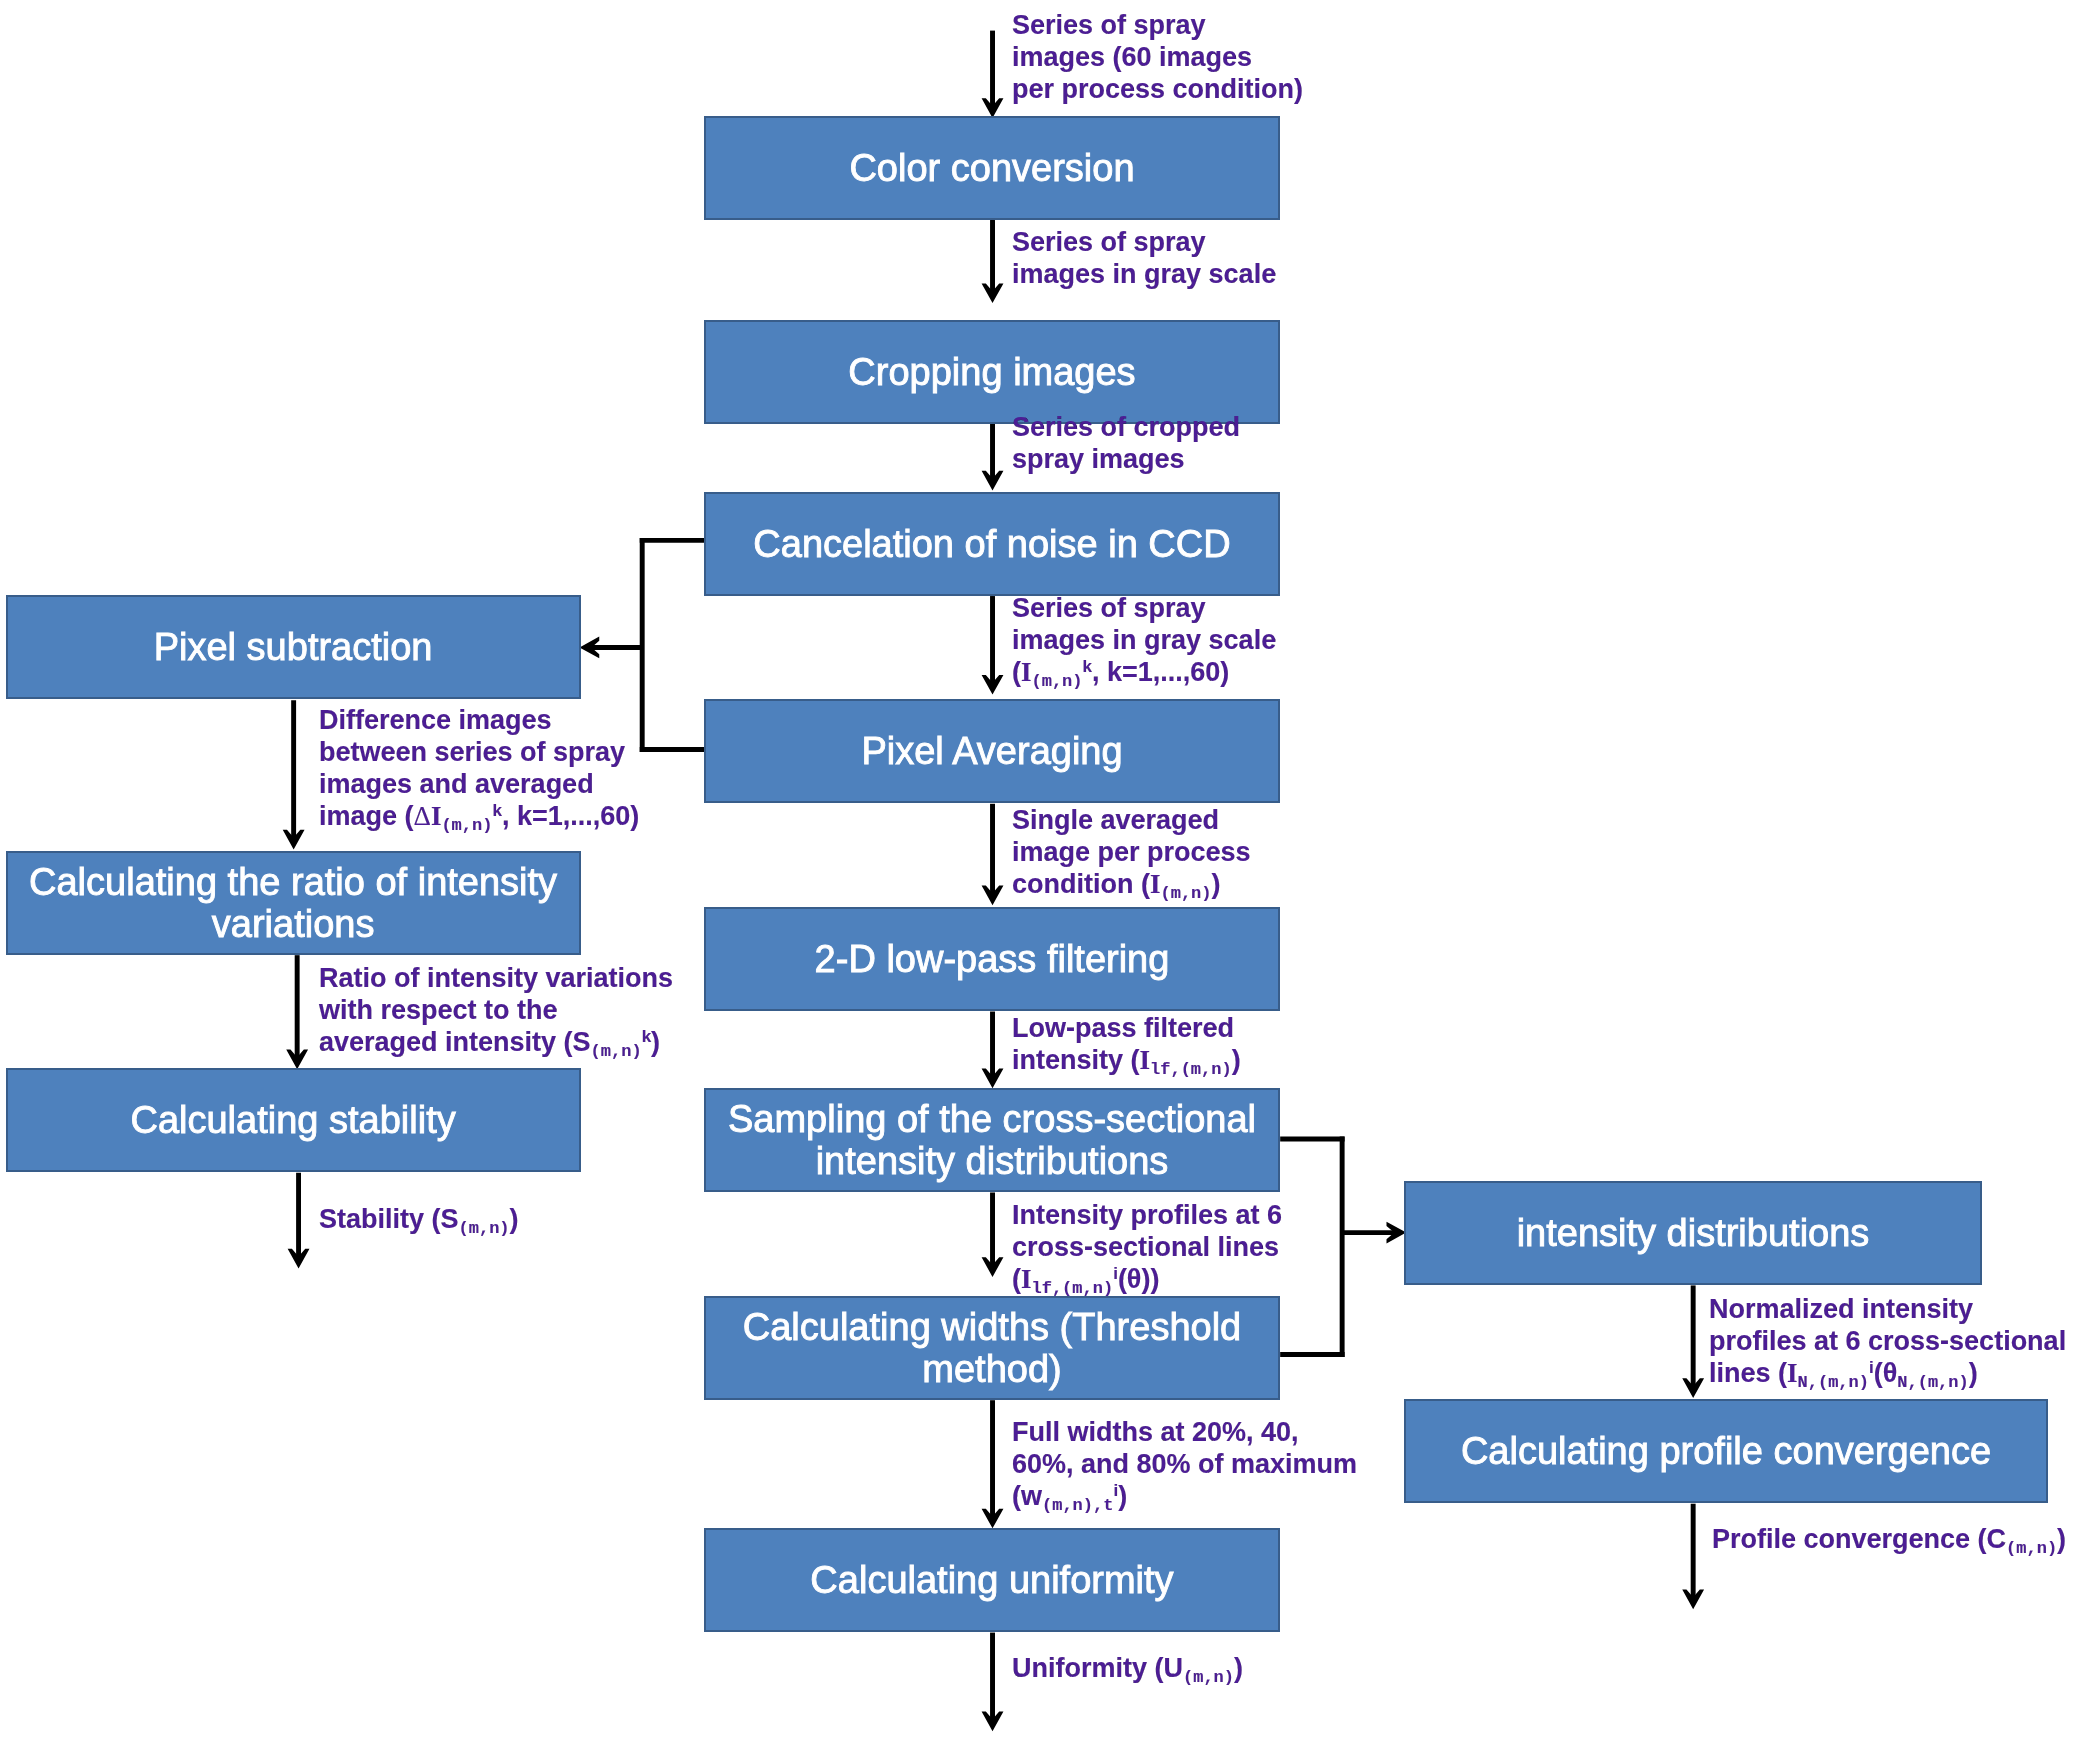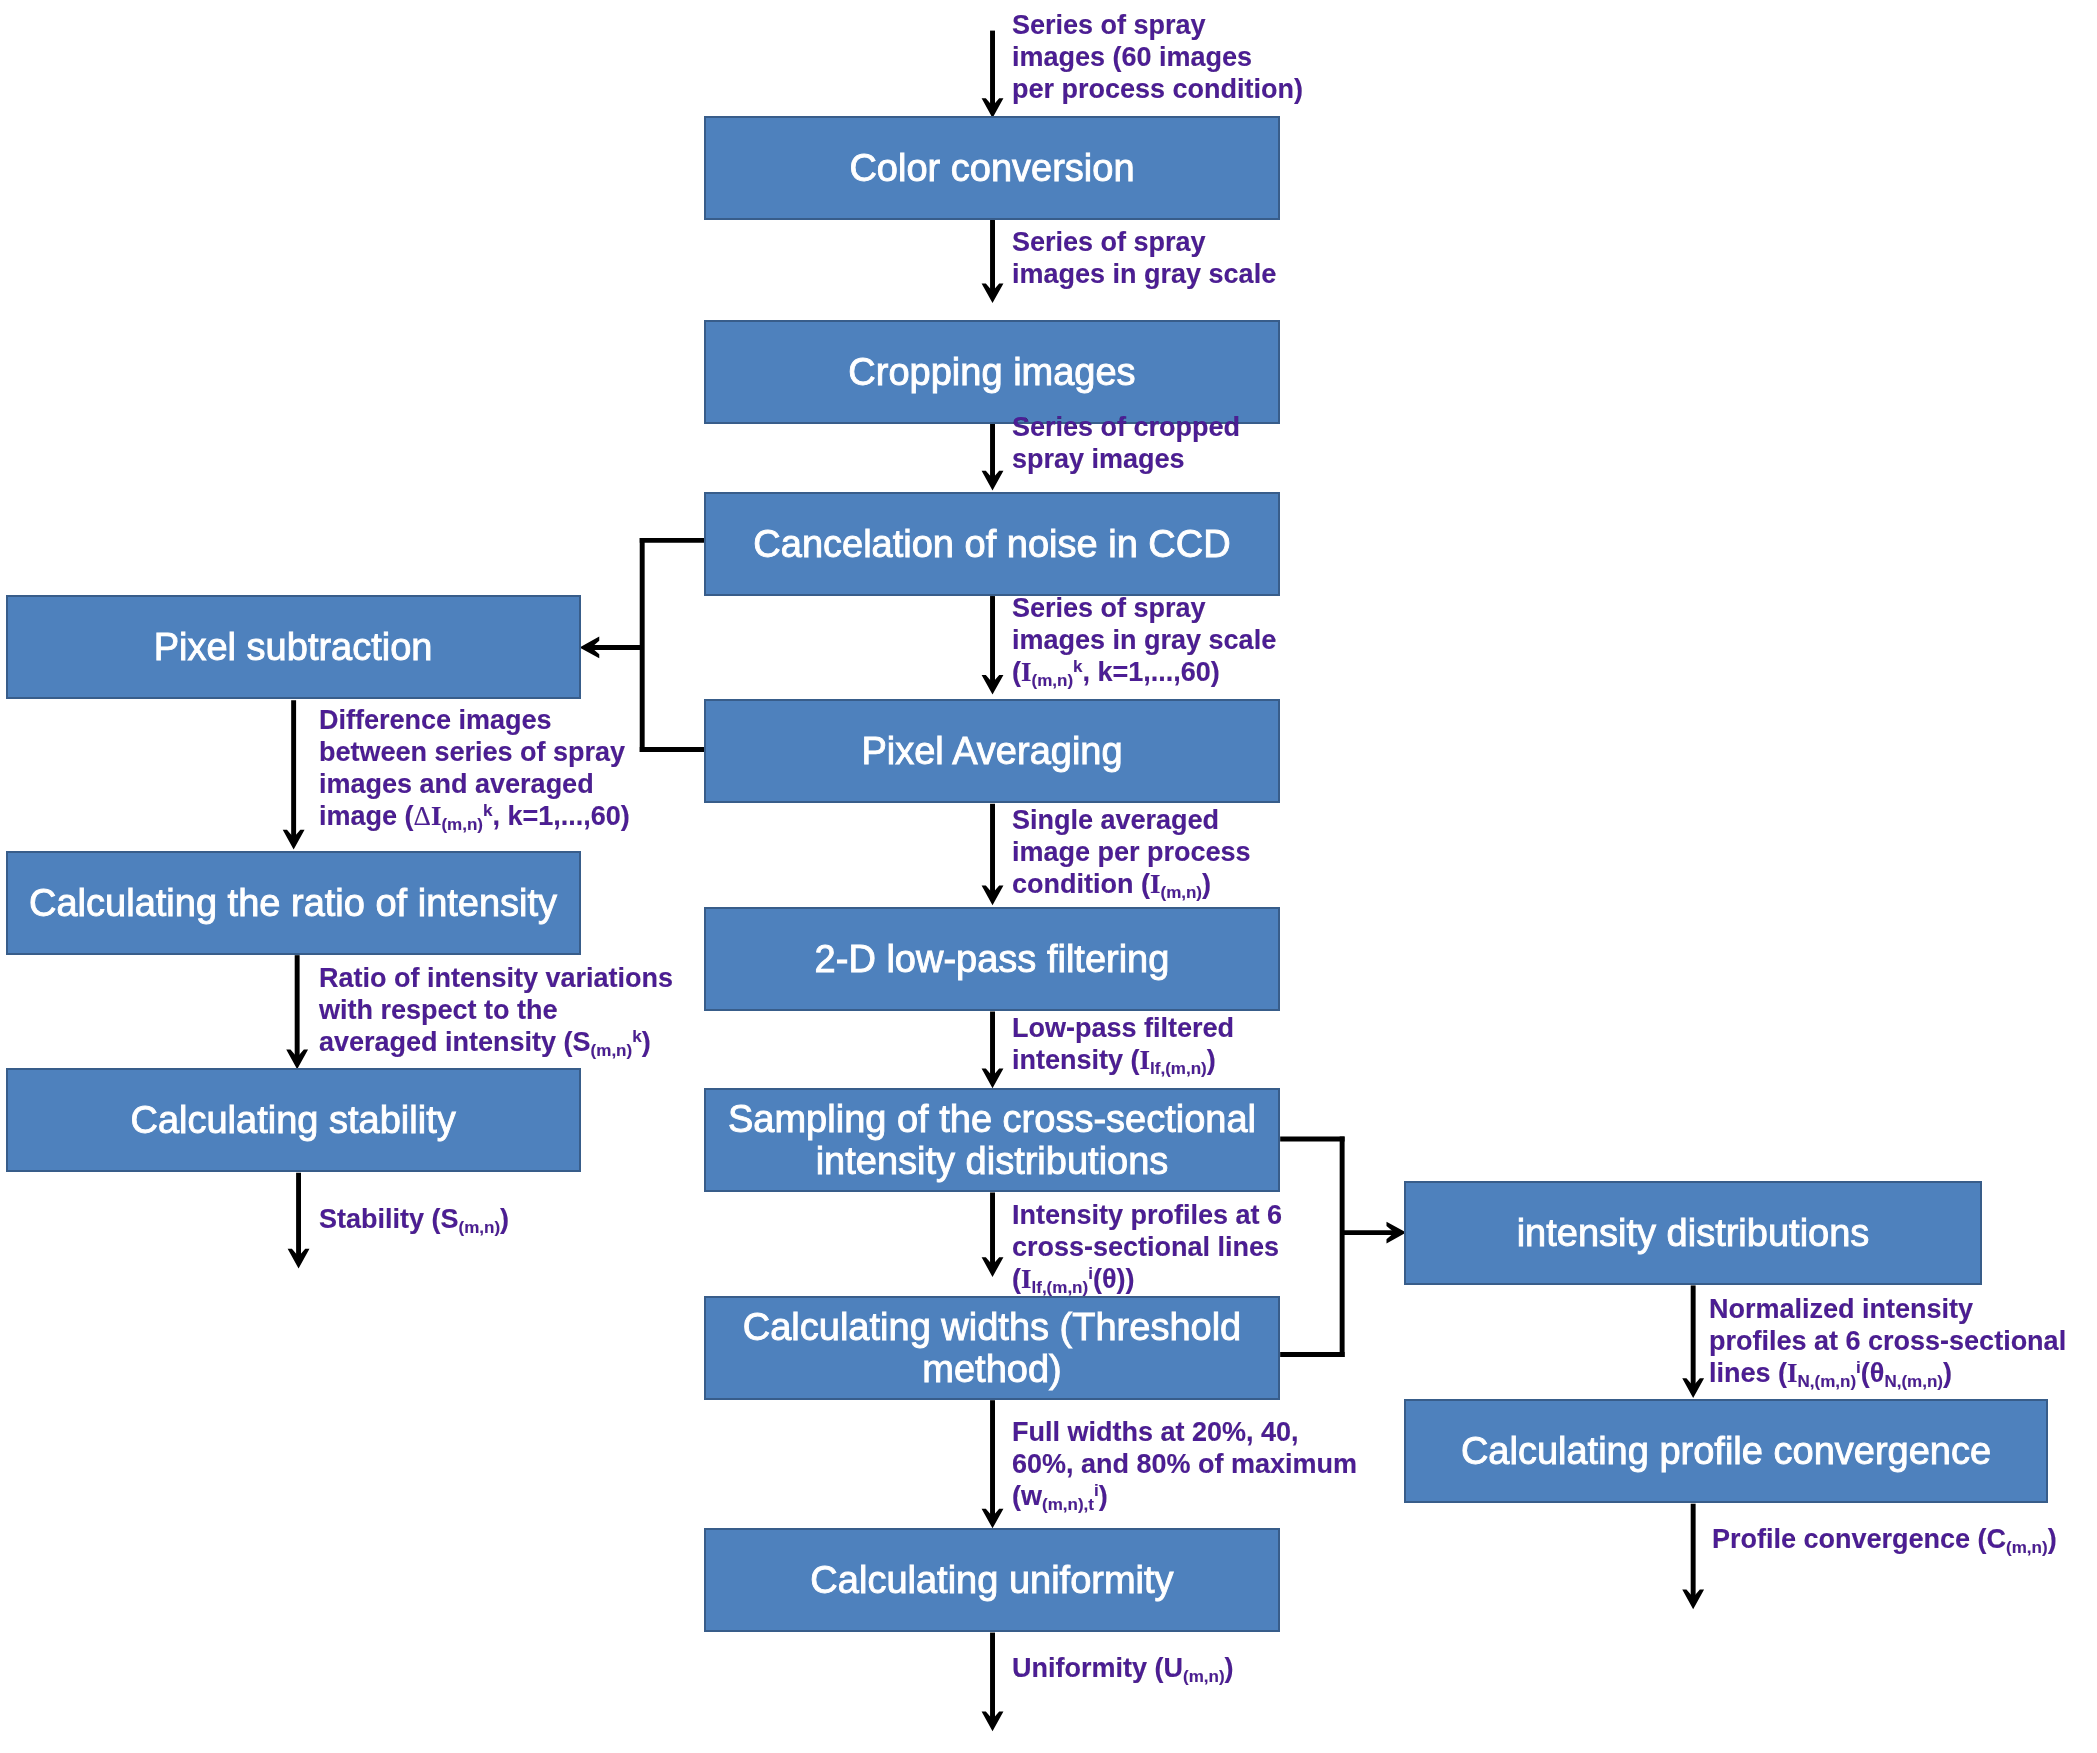--- a/index.html
+++ b/index.html
@@ -10,21 +10,21 @@
        box-sizing:border-box;color:#fff;display:flex;align-items:center;
        justify-content:center;font-size:38px;font-weight:400;
        -webkit-text-stroke:0.9px #fff;}
   .btxt{text-align:center;line-height:42px;width:100%;}
   .bl{display:block;white-space:nowrap;}
   .lbl{position:absolute;color:#4c1d95;font-weight:bold;font-size:27px;line-height:32px;
        -webkit-text-stroke:0.1px #000;}
   .lbl .ln{display:block;white-space:nowrap;}
   .v{font-family:"Liberation Serif","DejaVu Serif",serif;font-weight:700;}
   .dl{font-family:"Liberation Serif","DejaVu Serif",serif;font-weight:400;}
-  .lbl sub{font-size:0.63em;line-height:0;vertical-align:-0.27em;}
+  .lbl sub{font-size:0.63em;line-height:0;vertical-align:-0.27em;font-family:Liberation Mono, monospace;}
   .lbl sup{font-size:0.63em;line-height:0;vertical-align:0.55em;}
   svg#edges{position:absolute;left:0;top:0;width:2097px;height:1754px;pointer-events:none;}
 </style>
 </head>
 <body>
 
 <div id="stage">
 
 <svg id="edges" viewBox="0 0 2978 2490" width="2097" height="1754">
 <g>
@@ -143,20 +143,21 @@
         </div>
       </div>
 <div class="box" style="left:5.6px;top:595px;width:575px;height:104px">
         <div class="btxt">
           <span class="bl">Pixel subtraction</span>
         </div>
       </div>
 <div class="box" style="left:5.6px;top:851px;width:575px;height:104px">
         <div class="btxt">
           <span class="bl">Calculating the ratio of intensity</span>
+          <span class="bl">variations</span>
         </div>
       </div>
 <div class="box" style="left:5.6px;top:1068px;width:575px;height:104px">
         <div class="btxt">
           <span class="bl">Calculating stability</span>
         </div>
       </div>
 <div class="box" style="left:1404px;top:1181px;width:578px;height:104px">
         <div class="btxt">
           <span class="bl">intensity distributions</span>

